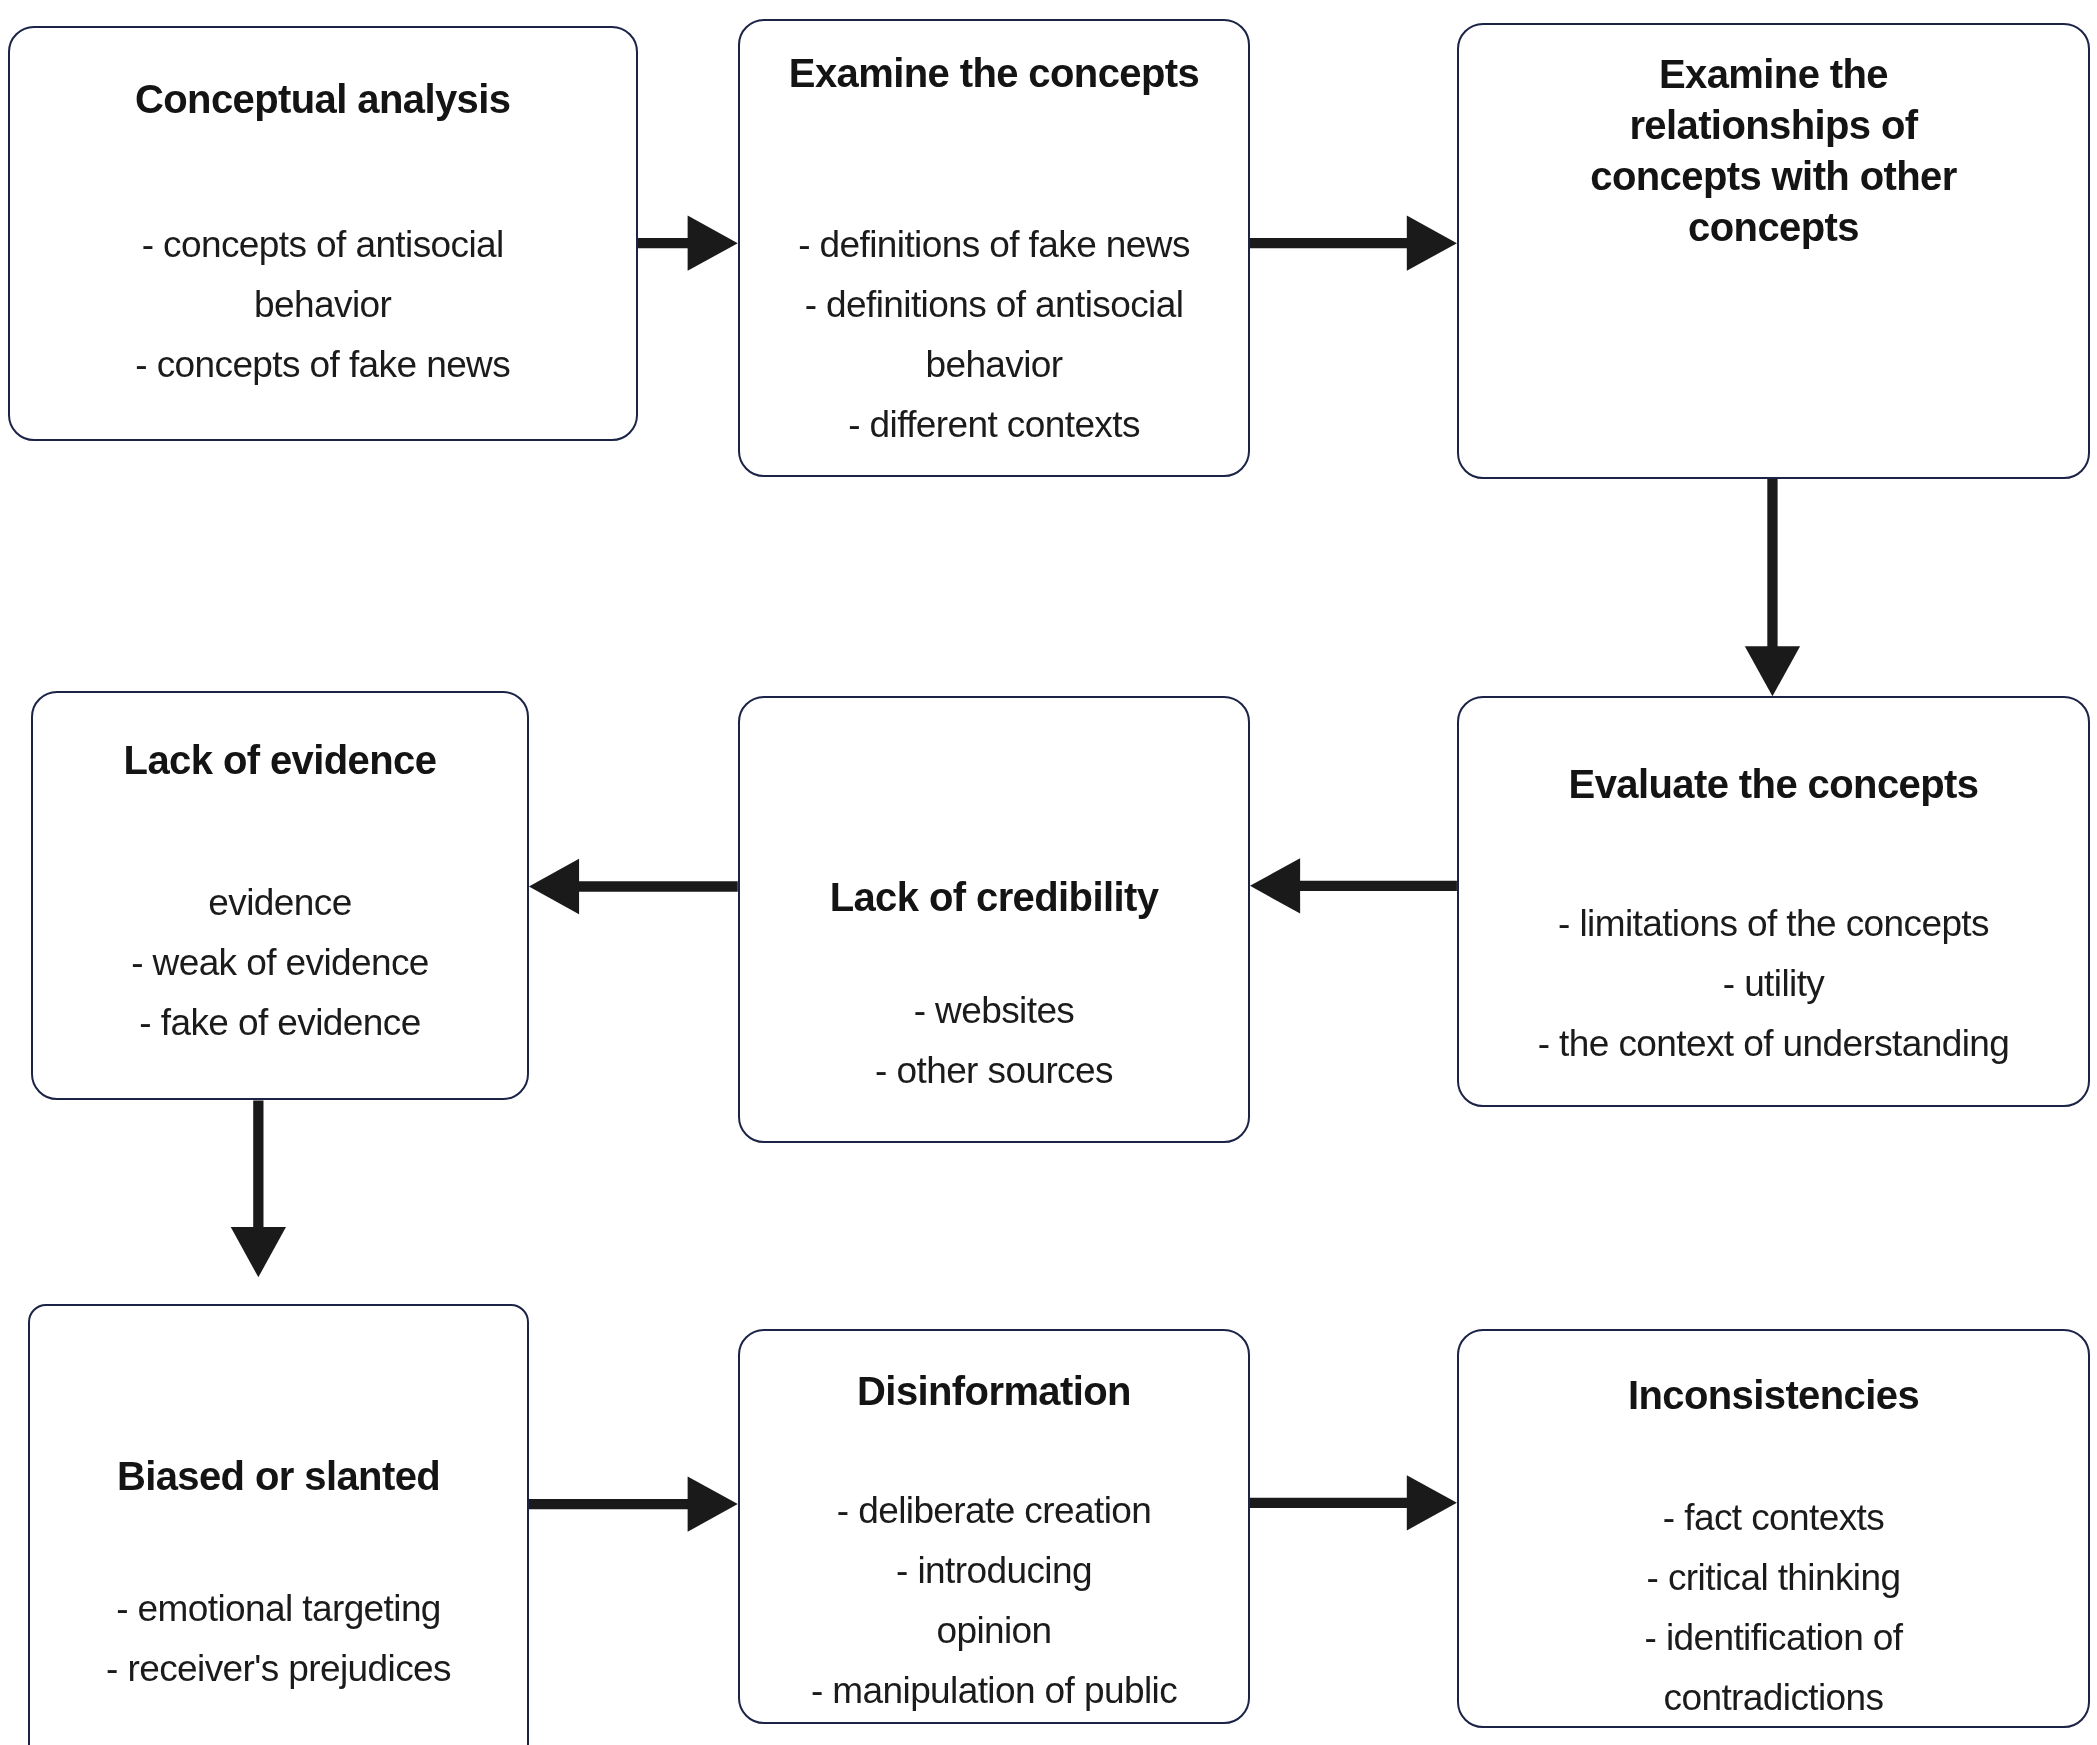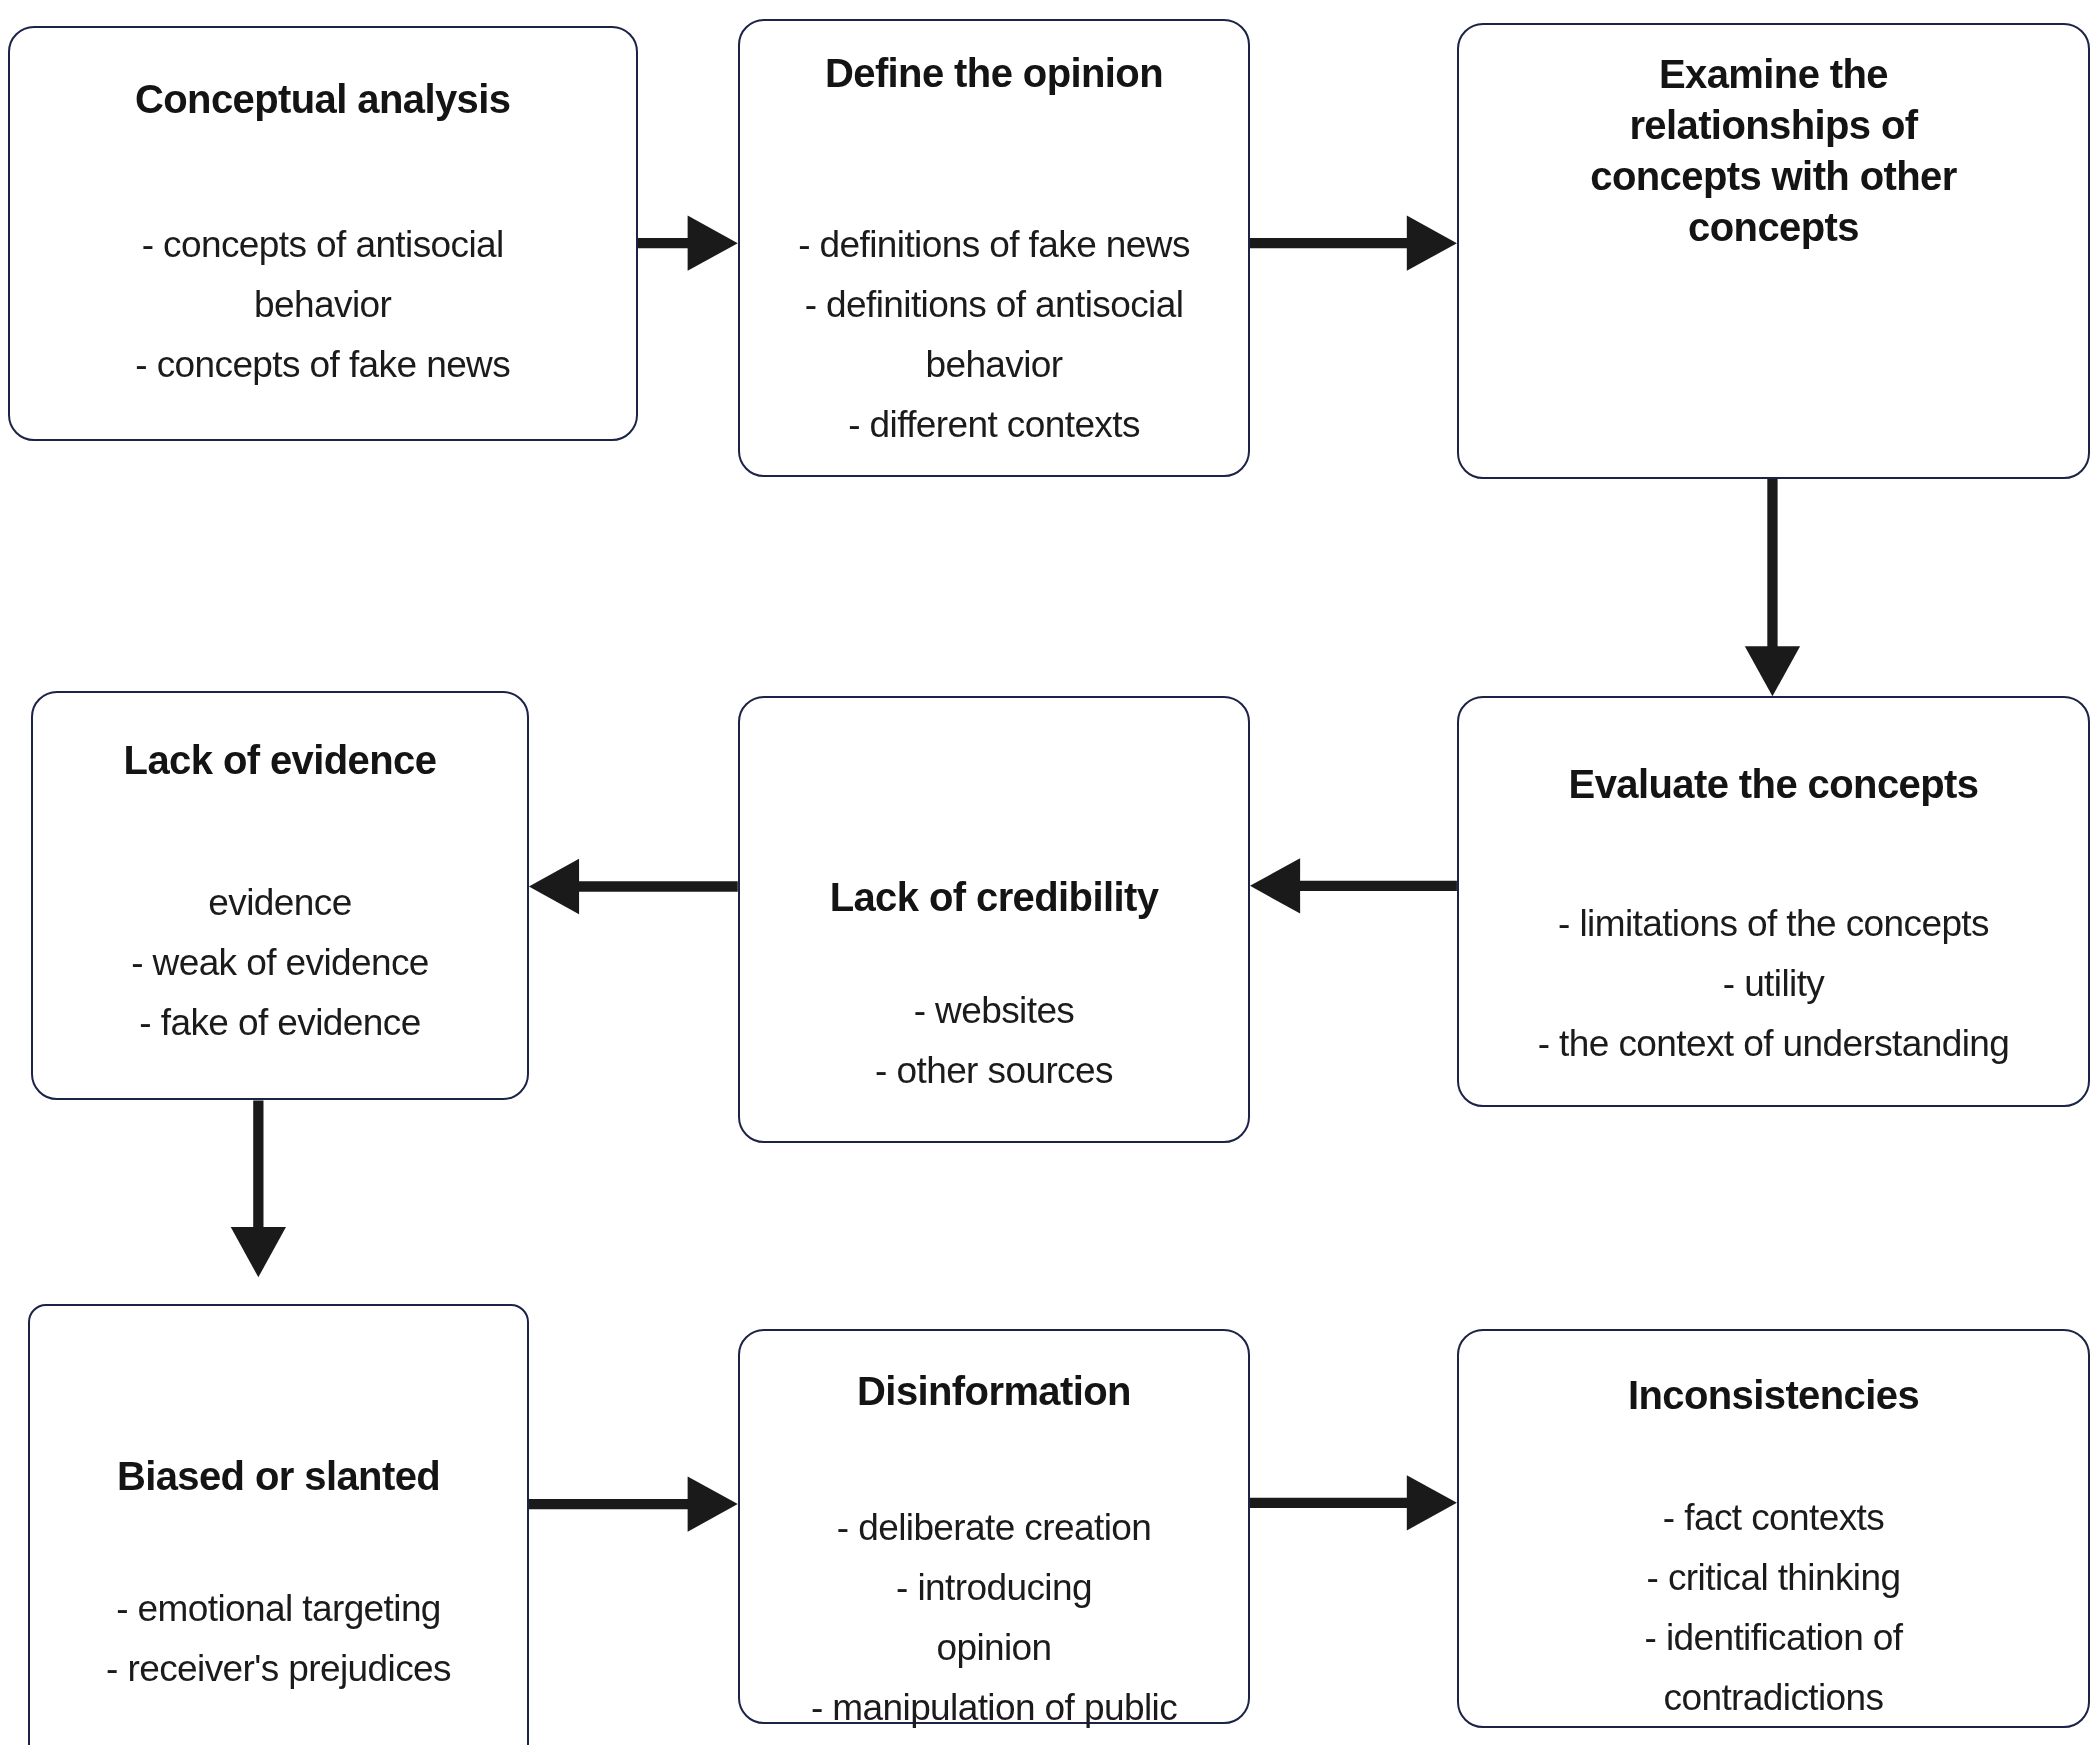--- a/index.html
+++ b/index.html
@@ -46,21 +46,21 @@
   #b2{left:1457px;top:22.5px;   width:633px;height:456px;}
   #b2 .title{margin-top:24.4px;}  #b2 .bullets{margin-top:129px;}
   #b3{left:31px;  top:691px; width:498px;height:409px;}
   #b3 .title{margin-top:42px;}  #b3 .bullets{margin-top:87px;}
   #b4{left:738px;top:696px; width:512px;height:447px;}
   #b4 .title{margin-top:174px;} #b4 .bullets{margin-top:58px;}
   #b5{left:1457px;top:696px; width:633px;height:411px;}
   #b5 .title{margin-top:61px;}  #b5 .bullets{margin-top:84px;}
   #b6{left:28px;  top:1304px; width:501px;height:458px;border-radius:18px;}
   #b6 .title{margin-top:145px;} #b6 .bullets{margin-top:77px;}
-  #b7{left:738px;top:1329px; width:512px;height:395px;gap:17px;}
+  #b7{left:738px;top:1329px; width:512px;height:395px;}
   #b7 .title{margin-top:35px;}  #b7 .bullets{margin-top:64px;}
   #b8{left:1457px;top:1329px; width:633px;height:399px;}
   #b8 .title{margin-top:39px;}  #b8 .bullets{margin-top:67px;}
 
   #arrow-layer{
     position:absolute;left:0;top:0;width:100%;height:100%;
     pointer-events:none;
   }
   #arrow-layer line{stroke:var(--arrow);stroke-width:16px;}
   #arrow-layer polygon{fill:var(--arrow);}
@@ -110,21 +110,21 @@
         <div>Conceptual analysis</div>
       </div>
     <div class="bullets">
         <div>- concepts of antisocial</div>
         <div>behavior</div>
         <div>- concepts of fake news</div>
       </div>
   </div>
   <div class="box" id="b1">
     <div class="title">
-        <div>Define the opinion</div>
+        <div>Examine the concepts</div>
       </div>
     <div class="bullets">
         <div>- definitions of fake news</div>
         <div>- definitions of antisocial</div>
         <div>behavior</div>
         <div>- different contexts</div>
       </div>
   </div>
   <div class="box" id="b2">
     <div class="title">

